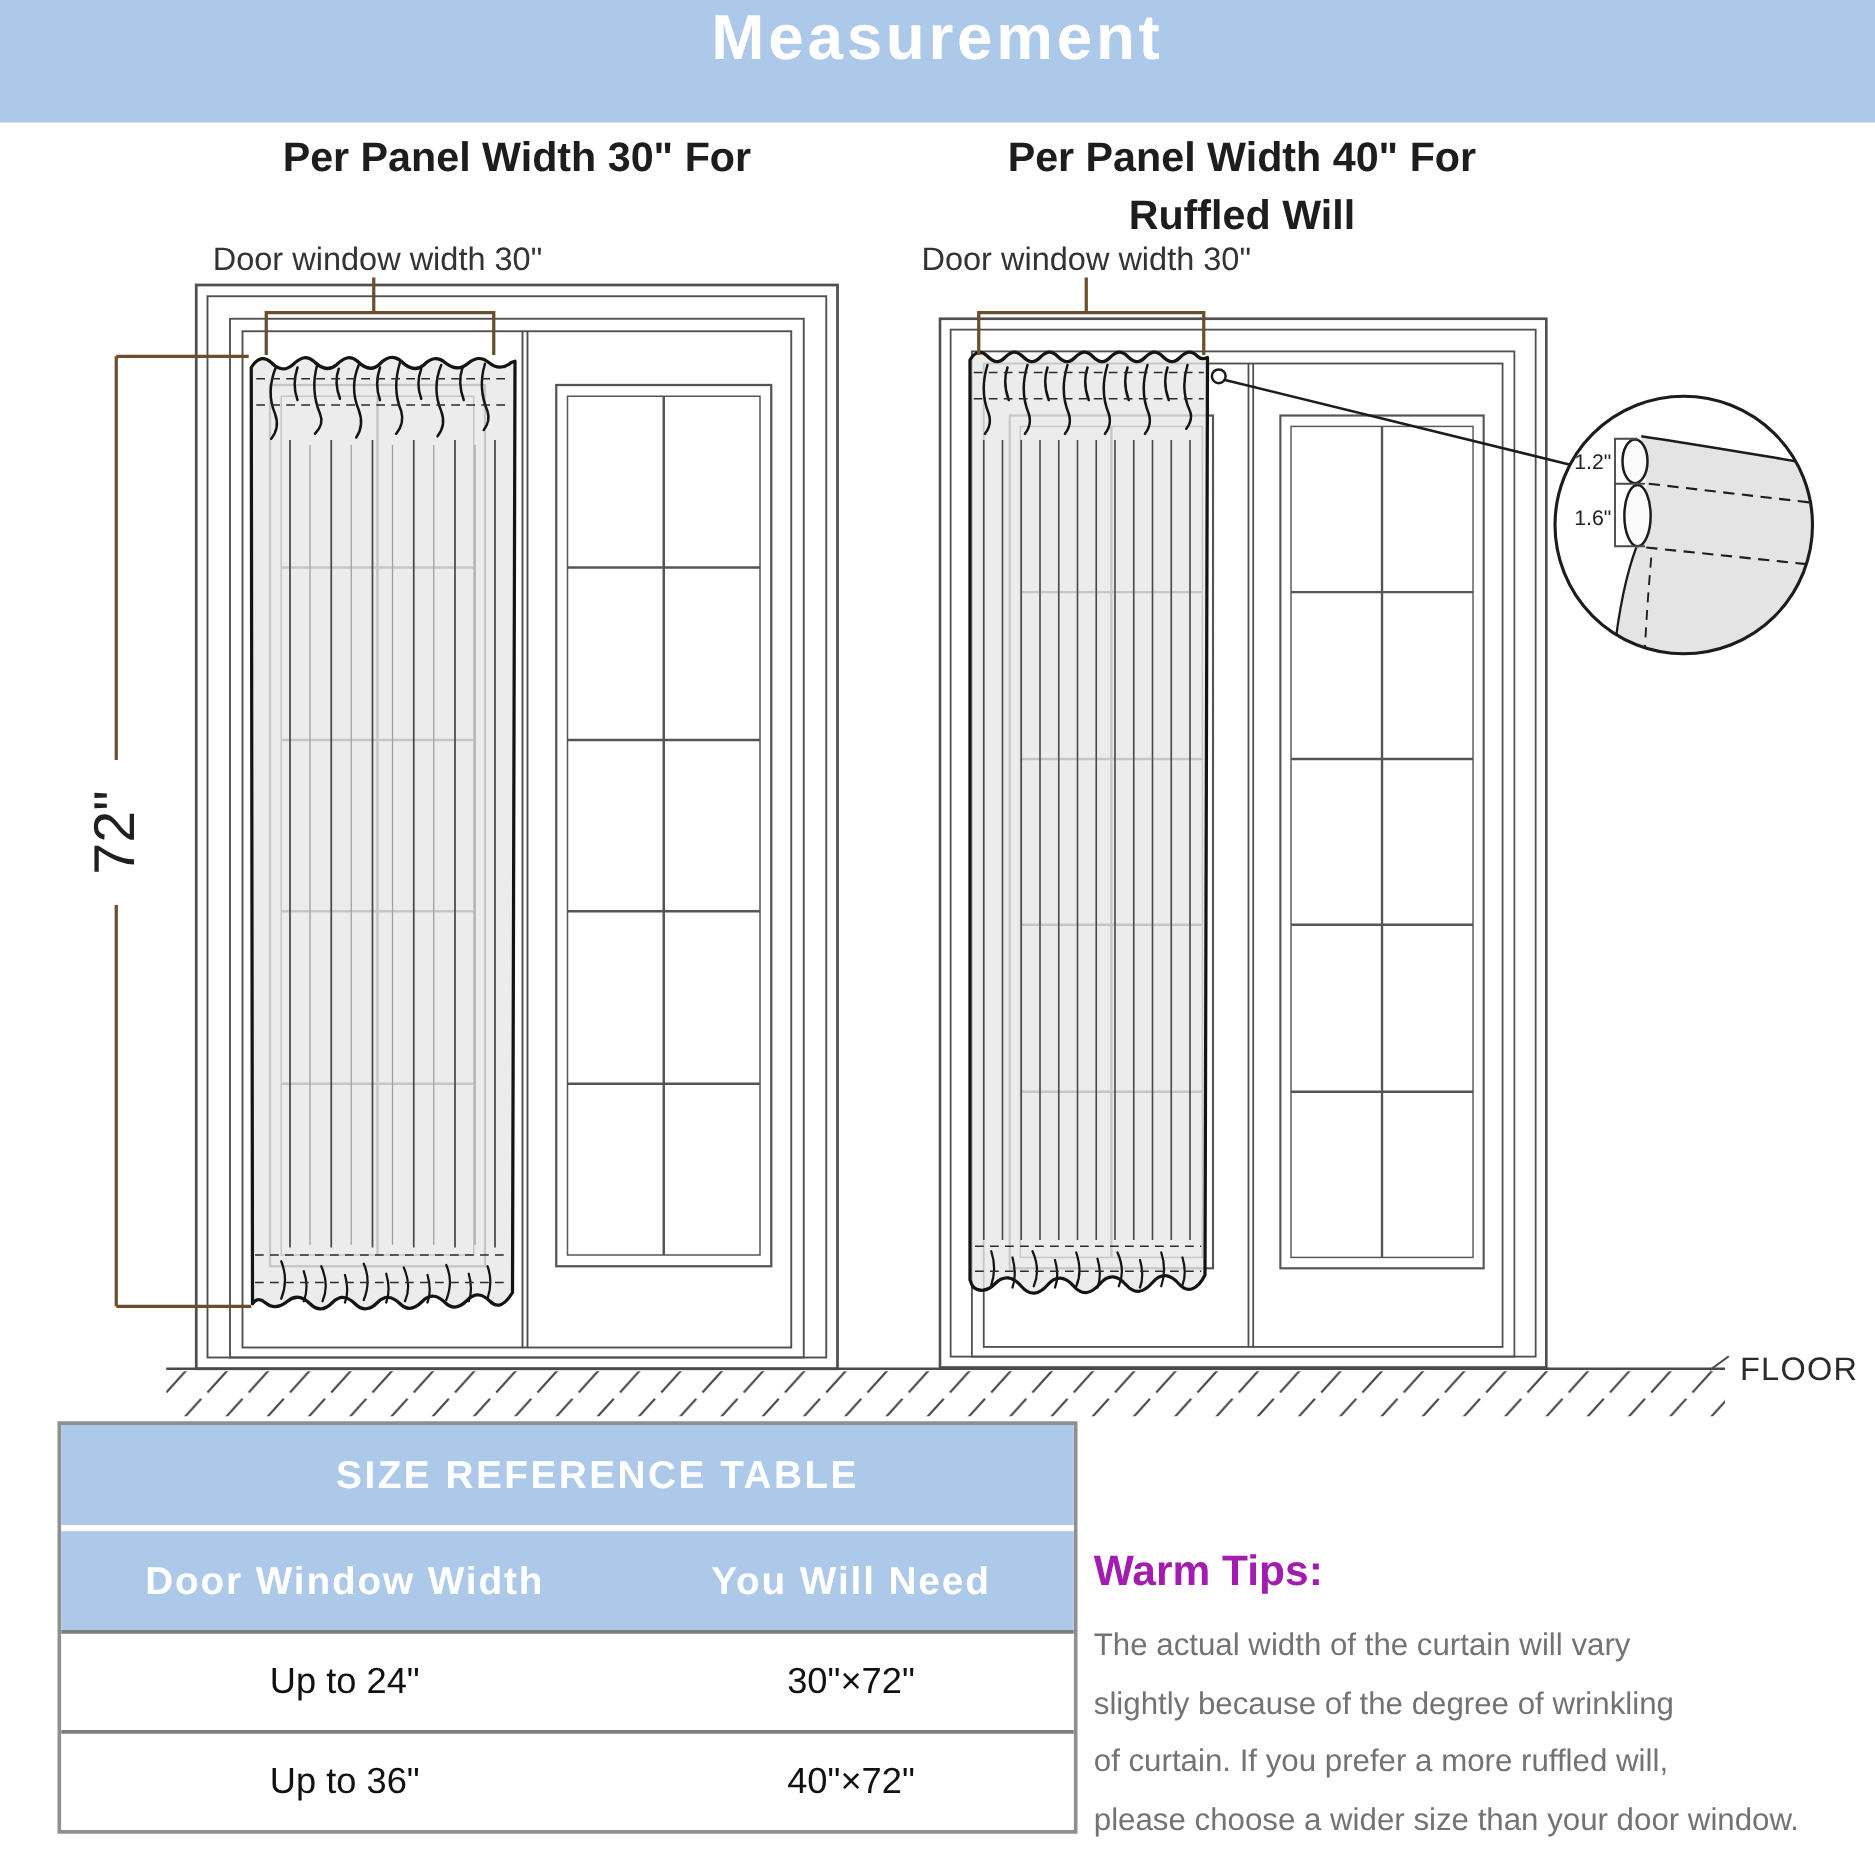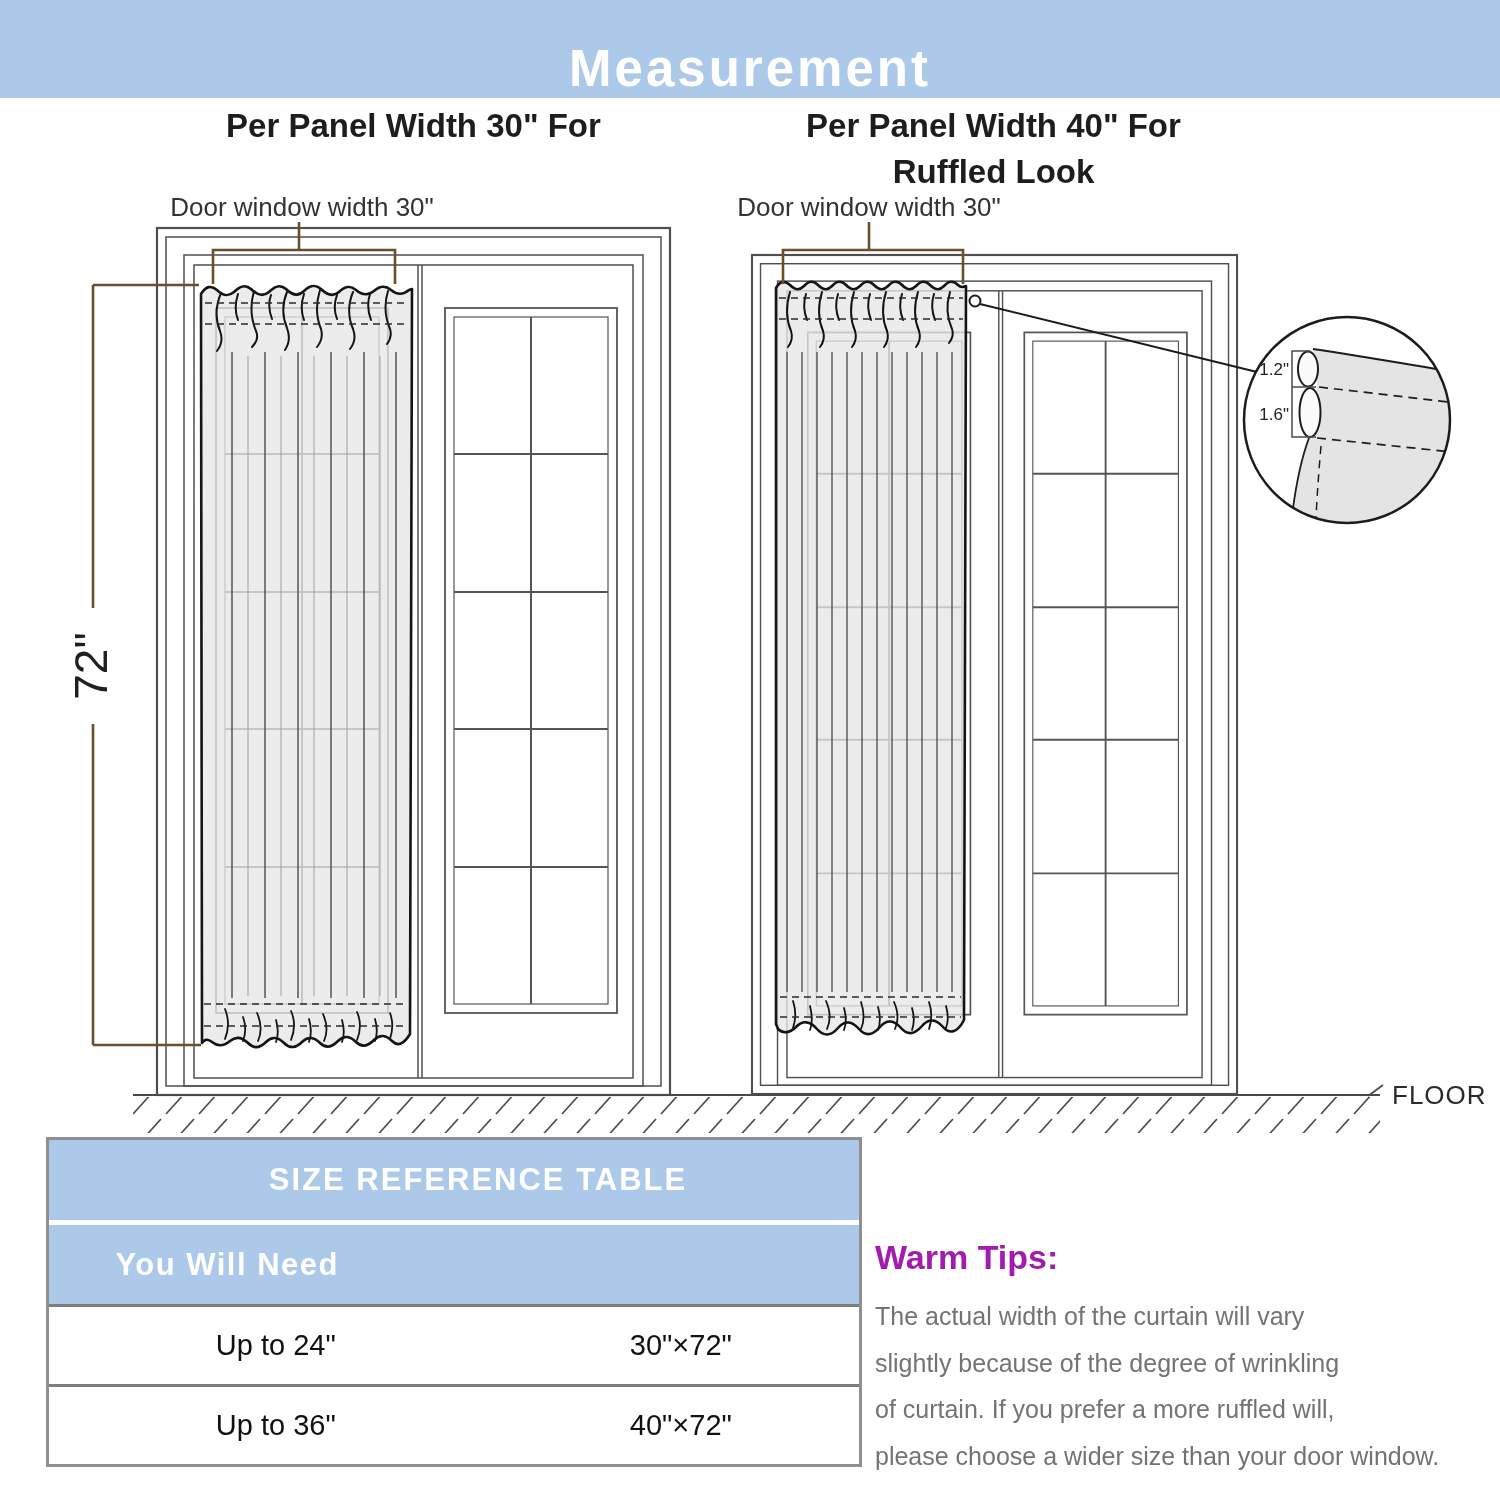--- a/index.html
+++ b/index.html
@@ -1,20 +1,20 @@
 <!DOCTYPE html>
 <html><head>
 <meta charset="utf-8">
 <style>
   html,body{margin:0;padding:0;background:#ffffff;}
   body{width:1500px;height:1500px;position:relative;font-family:"Liberation Sans",sans-serif;overflow:hidden;}
   .canvas{position:absolute;inset:0;background:#ffffff;}
 
   .banner{position:absolute;left:0;top:0;width:1500px;height:98px;background:#adc9e9;
-          display:flex;align-items:flex-end;justify-content:center;}
+          display:flex;align-items:flex-start;justify-content:center;}
   .banner-title{color:#ffffff;font-size:51px;font-weight:bold;letter-spacing:3px;}
 
   .col-heading{position:absolute;top:103px;text-align:center;font-size:33px;font-weight:bold;
                color:#1d1d1d;line-height:46px;}
   .col-heading.left{left:157px;width:513px;}
   .col-heading.right{left:737px;width:513px;}
 
   .diagram-svg{position:absolute;left:0;top:0;width:1500px;height:1500px;}
 
   .size-table{position:absolute;left:46px;top:1137px;width:816px;border:3px solid #8f8f8f;
@@ -41,21 +41,21 @@
 
   <div class="banner">
     <span class="banner-title">Measurement</span>
   </div>
 
   <div class="col-heading left">
     <div>Per Panel Width 30" For</div>
   </div>
   <div class="col-heading right">
     <div>Per Panel Width 40" For</div>
-    <div>Ruffled Look</div>
+    <div>Ruffled Will</div>
   </div>
 
   <svg class="diagram-svg" viewBox="0 0 1500 1500">
     <defs>
       <g id="win" stroke="#555555" fill="none">
         <rect x="0" y="0" width="172" height="705" stroke-width="1.8"></rect>
         <rect x="9" y="9" width="154" height="687" stroke-width="1.2"></rect>
         <line x1="86" y1="9" x2="86" y2="696" stroke-width="2"></line>
         <line x1="9" y1="146" x2="163" y2="146" stroke-width="2"></line>
         <line x1="9" y1="284" x2="163" y2="284" stroke-width="2"></line>
@@ -150,20 +150,21 @@
       <line x1="1368" y1="1096" x2="1383" y2="1085" stroke="#4a4a4a" stroke-width="1.7"></line>
       <rect x="133" y="1097" width="1247" height="36" fill="url(#hatch)" stroke="none"></rect>
       <text x="1392" y="1104" font-size="26" fill="#2b2b2b" letter-spacing="1">FLOOR</text>
     </g>
   </svg>
 
   <div class="size-table">
     <div class="st-title">SIZE REFERENCE TABLE</div>
     <div class="st-gap"></div>
     <div class="st-head">
+      <div class="cell c1">Door Window Width</div>
       <div class="cell c2">You Will Need</div>
     </div>
     <div class="st-row">
       <div class="cell c1">Up to 24"</div>
       <div class="cell c2">30"×72"</div>
     </div>
     <div class="st-row">
       <div class="cell c1">Up to 36"</div>
       <div class="cell c2">40"×72"</div>
     </div>

